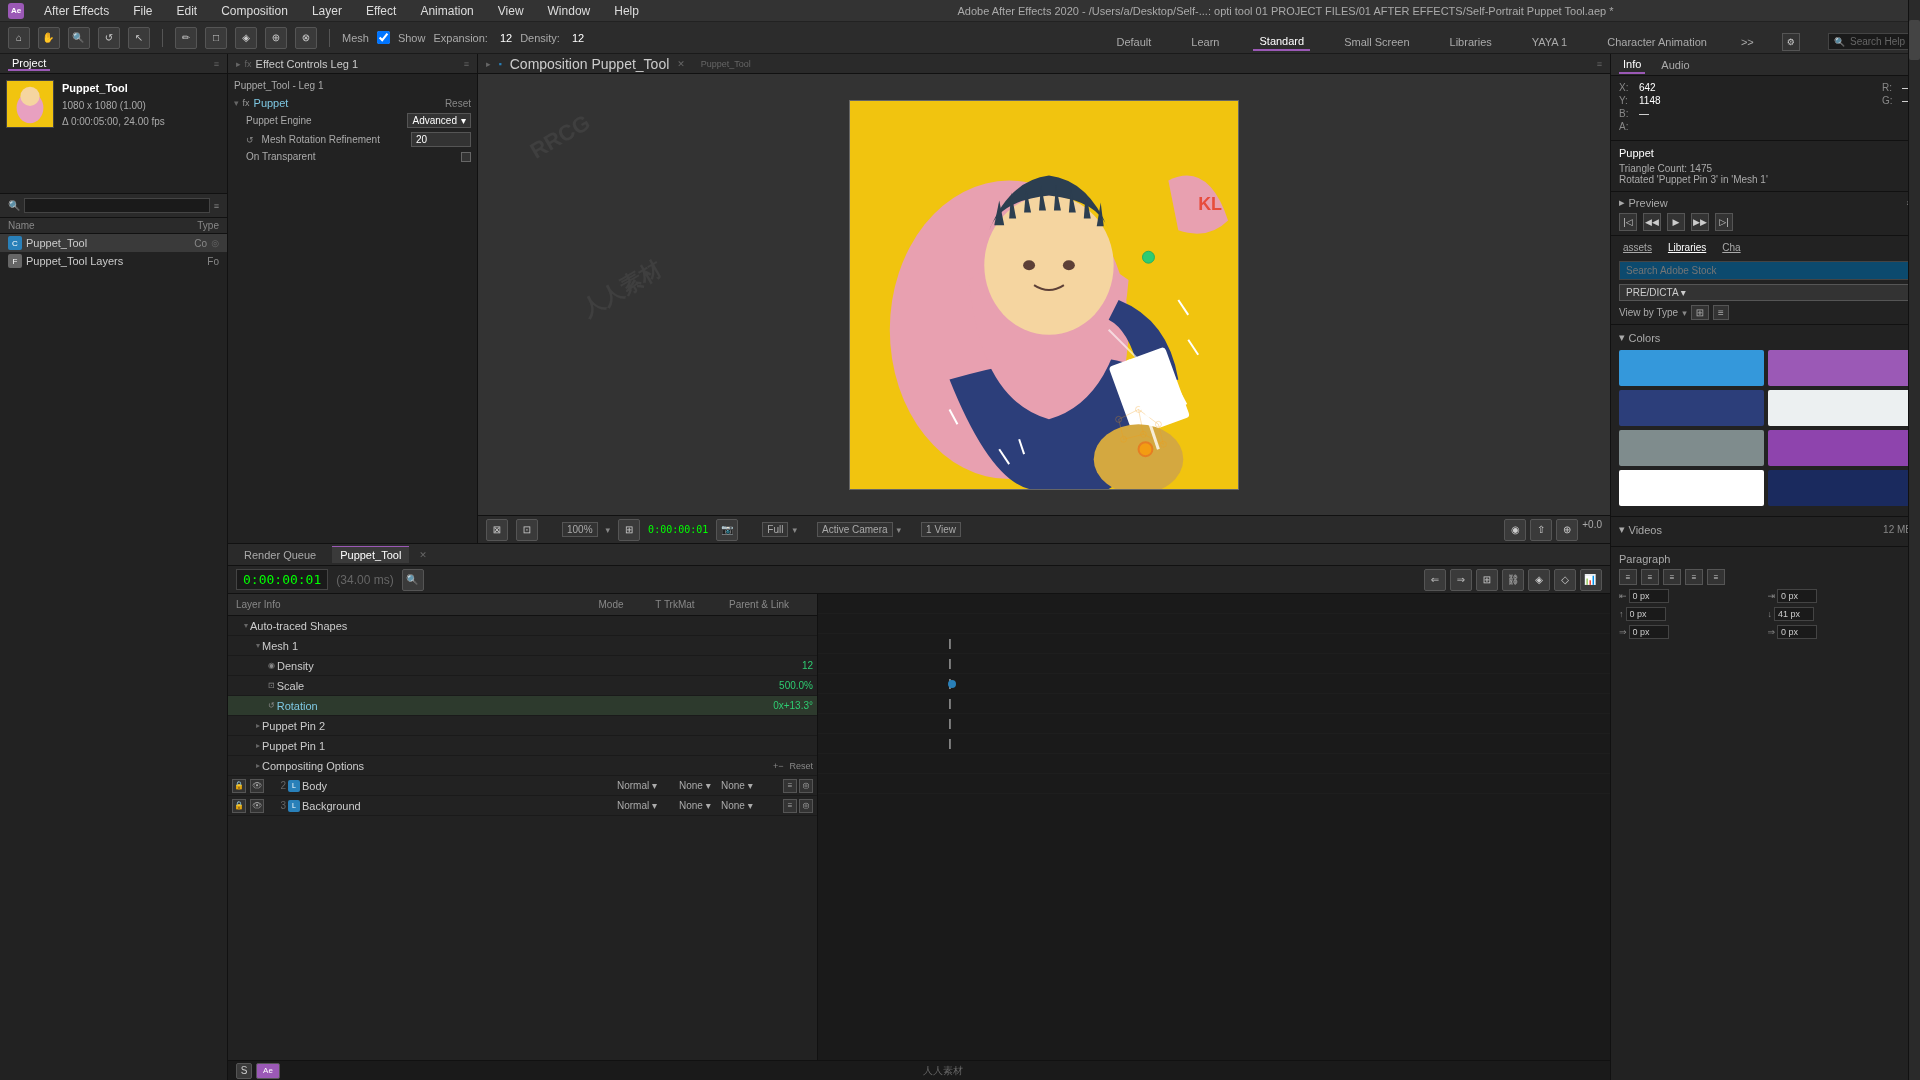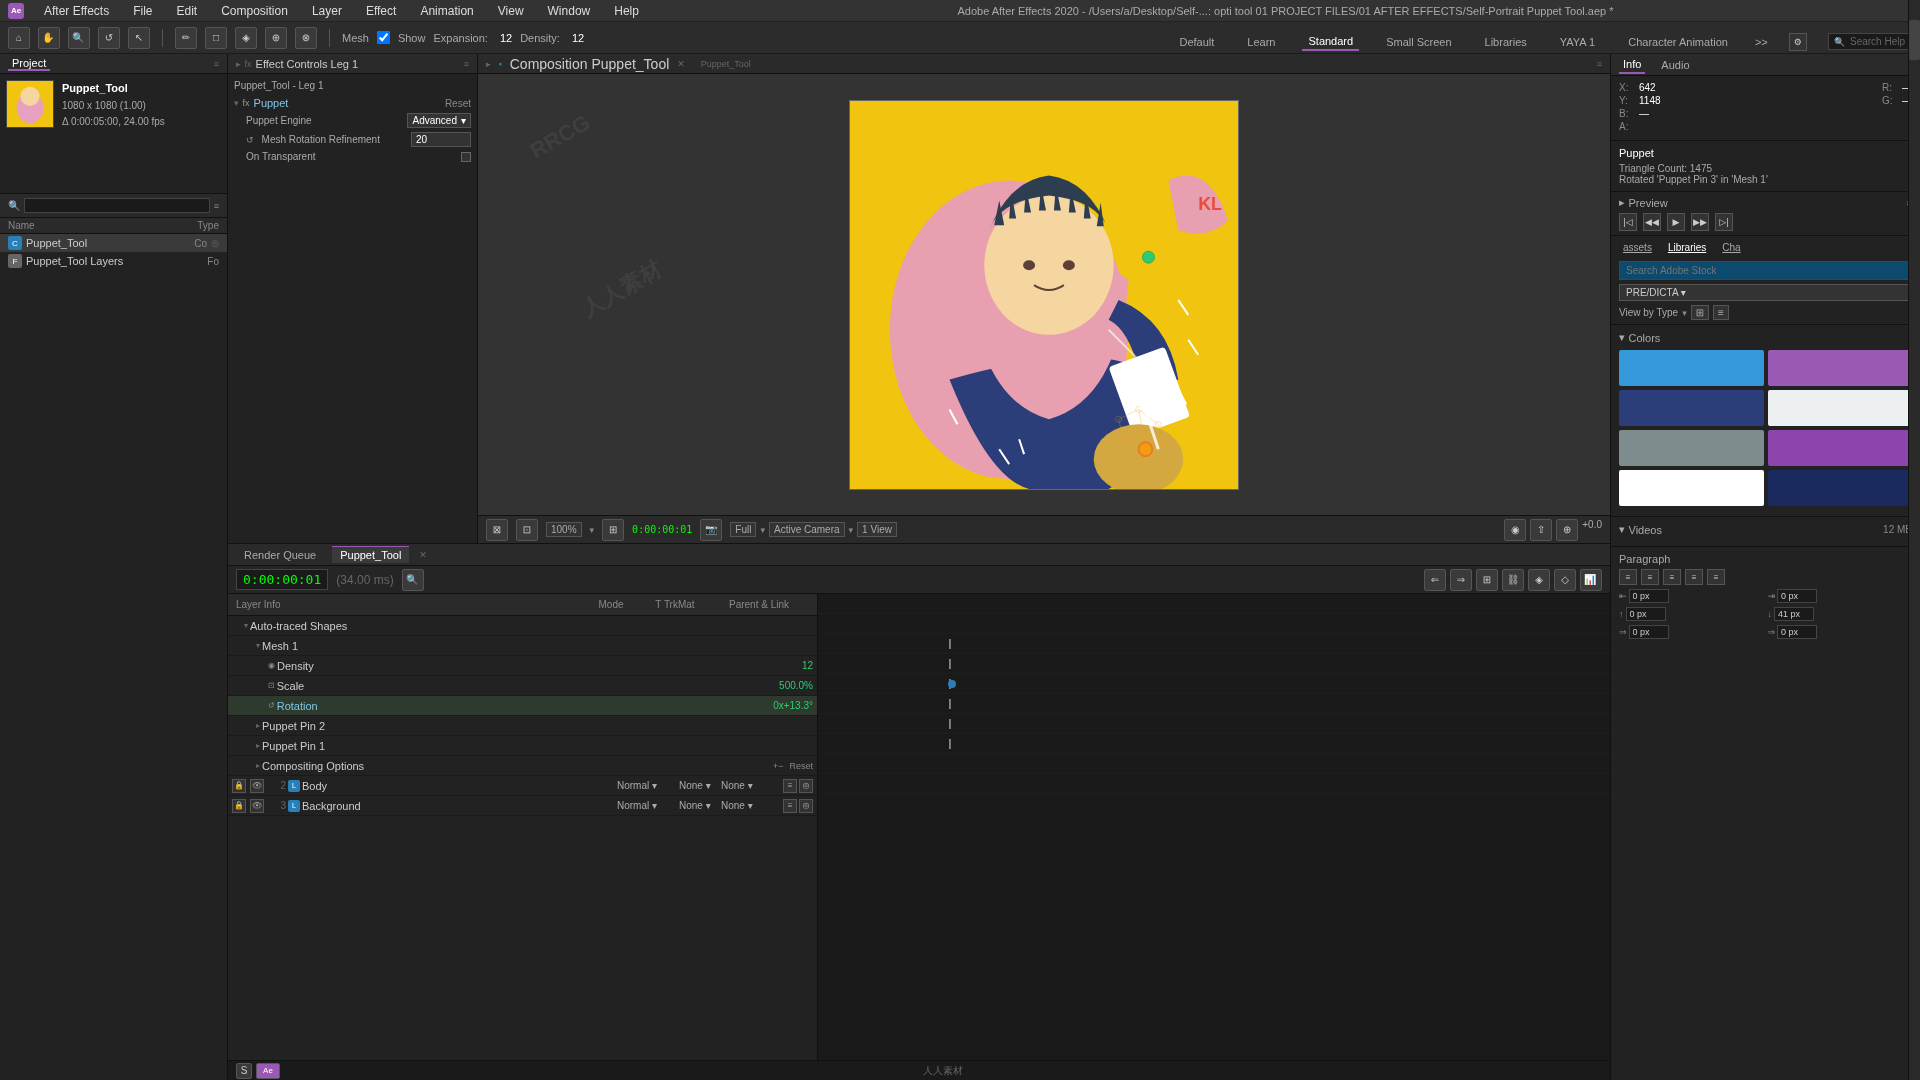--- a/index.html
+++ b/index.html
@@ -64,21 +64,21 @@
       display: flex; align-items: center; justify-content: center;
       color: #ccc; font-size: 10px;
     }
     .toolbar-separator { width: 1px; height: 18px; background: #555; margin: 0 4px; }
     .toolbar-label { color: #aaa; font-size: 11px; }
     .toolbar-value { color: #fff; font-size: 11px; margin-left: 4px; }
     .workspace-tabs {
       margin-left: auto;
       display: flex;
       align-items: center;
-      gap: 21px;
+      gap: 28px;
       margin-top: 8px;
     }
     .workspace-tab {
       color: #aaa;
       font-size: 11px;
       cursor: pointer;
       padding: 2px 6px;
     }
     .workspace-tab.active {
       color: #fff;
@@ -306,20 +306,21 @@
       gap: 8px;
       border-top: 1px solid #111;
     }
     .comp-btn {
       font-size: 10px;
       color: #aaa;
       cursor: pointer;
       padding: 1px 4px;
       background: #333;
       border: 1px solid #555;
+      margin-left: 16px;
     }
 
     
     .timeline-area {
       flex: 1;
       background: #1e1e1e;
       display: flex;
       flex-direction: column;
     }
 

